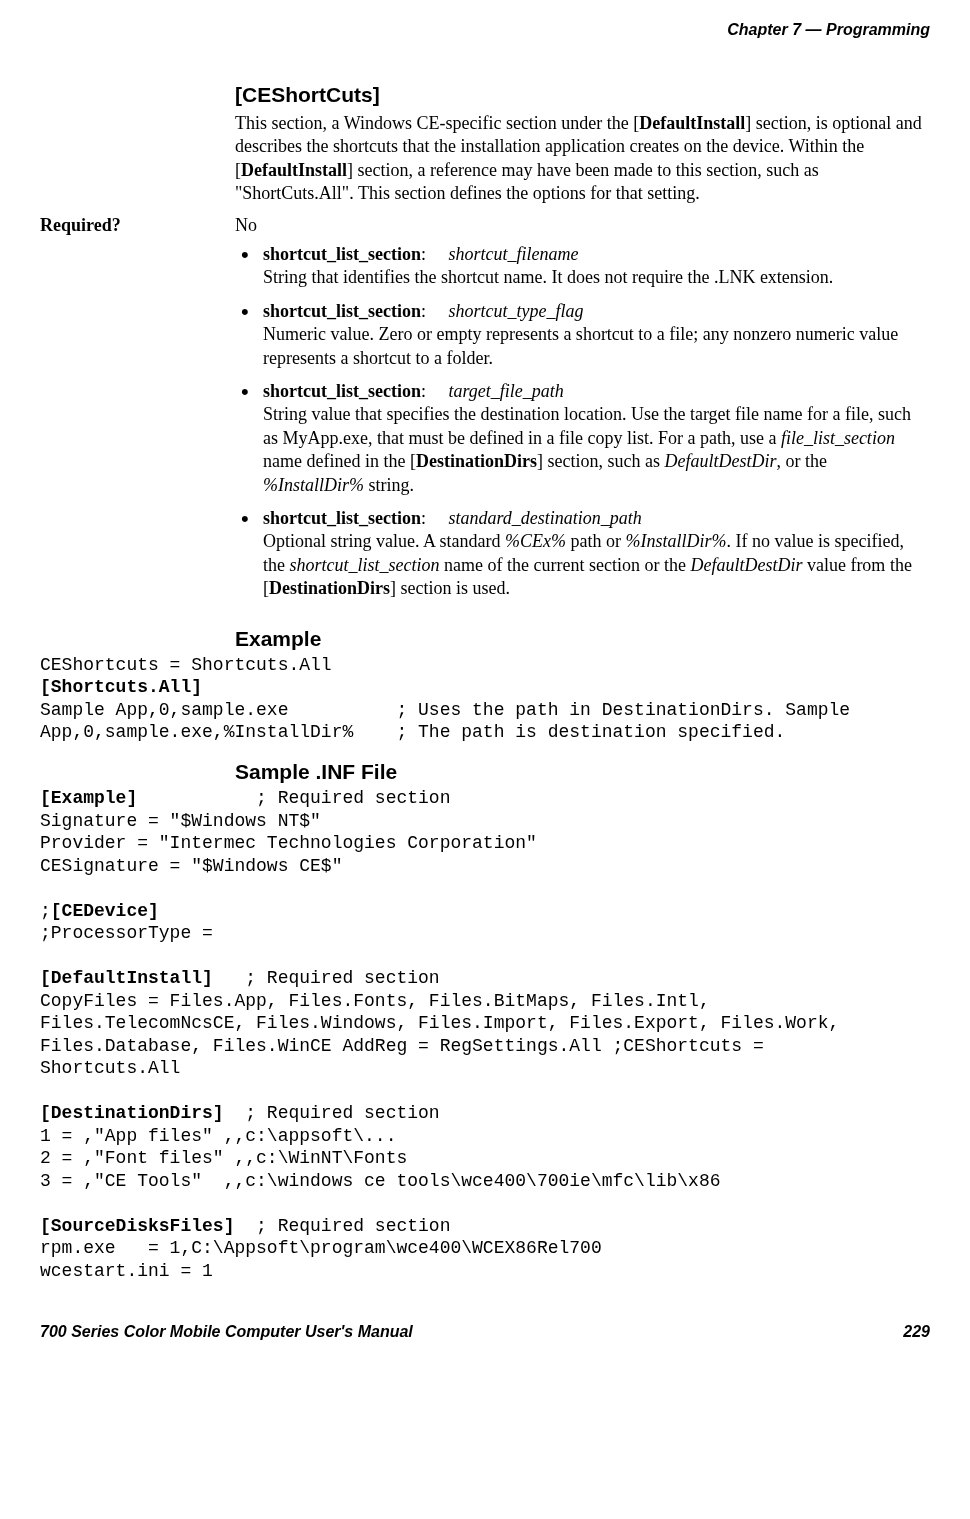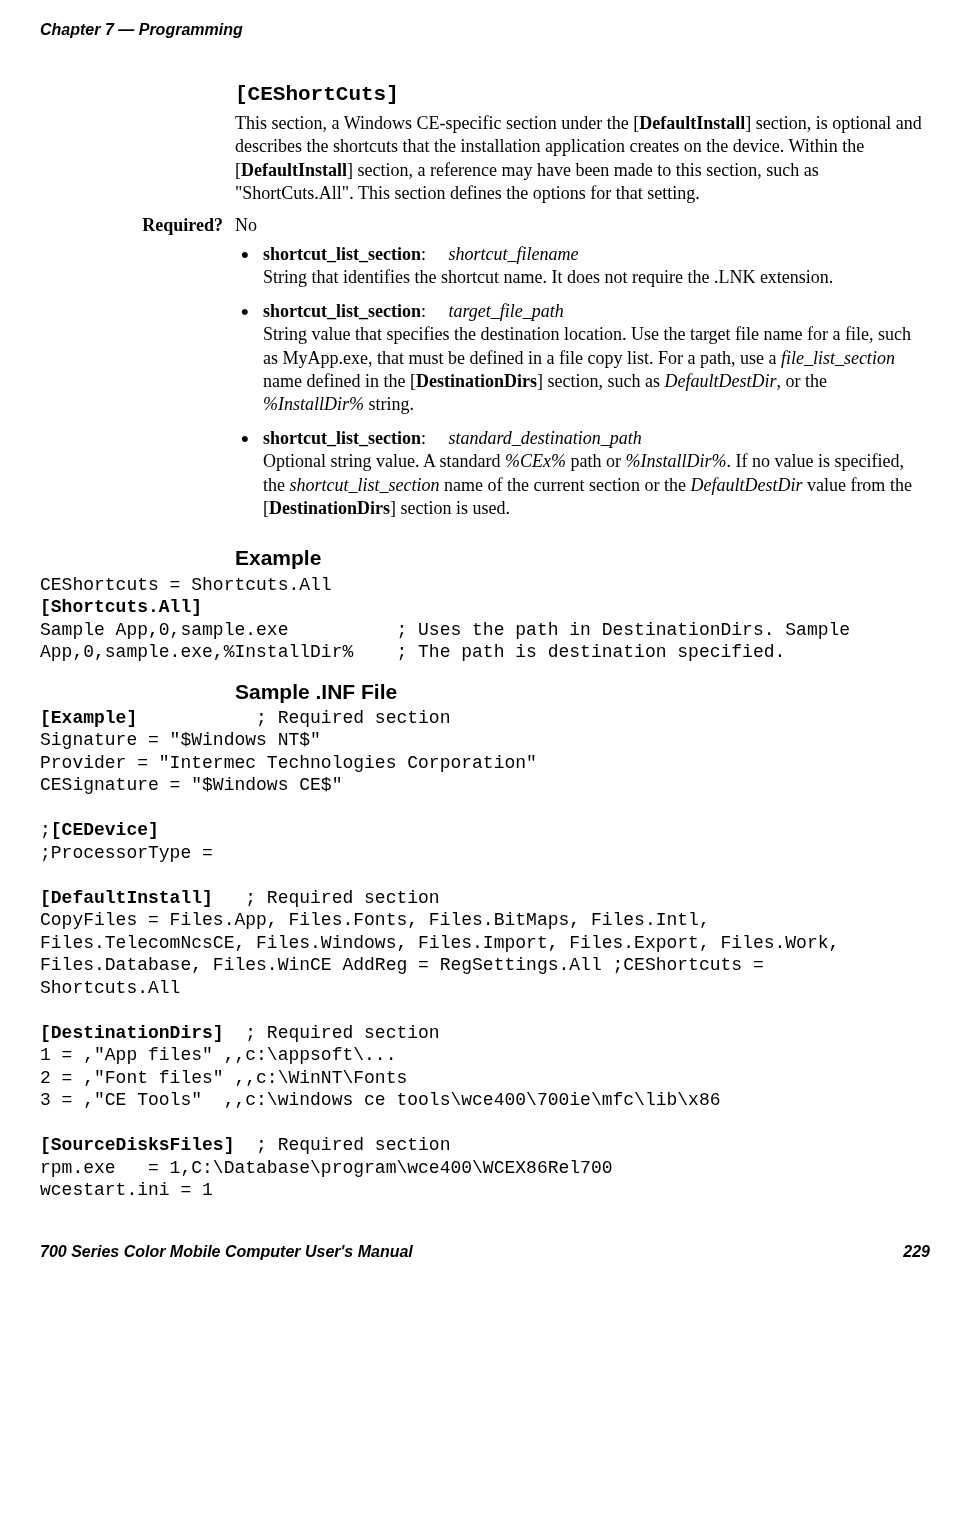--- a/index.html
+++ b/index.html
@@ -7,48 +7,49 @@
     font-family: "Times New Roman", Times, serif;
     font-size: 18px;
     line-height: 1.3;
     margin: 0;
     padding: 20px 40px 20px 40px;
     width: 970px;
     box-sizing: border-box;
     color: #000;
   }
   .header-right {
+    text-align: right;
     font-family: Arial, Helvetica, sans-serif;
     font-weight: bold;
     font-style: italic;
     font-size: 16px;
     margin-bottom: 40px;
   }
   .header-right .chapter-num { font-style: italic; }
   .content-block {
     margin-left: 195px;
   }
   .section-heading {
-    font-family: Liberation Mono, monospace;
+    font-family: Liberation Sans, sans-serif;
     font-weight: bold;
     font-size: 21px;
     margin-top: 10px;
     margin-bottom: 4px;
   }
   .para {
     margin: 0 0 4px 0;
   }
   .required-row {
     display: flex;
     align-items: flex-start;
     margin-top: 8px;
   }
   .required-label {
     width: 195px;
-    text-align: right;
+    text-align: left;
     padding-right: 12px;
     box-sizing: border-box;
     font-weight: bold;
   }
   .required-value {
     flex: 1;
   }
   ul.bullets {
     list-style: none;
     padding-left: 0;
@@ -115,20 +116,24 @@
 <div class="required-row">
   <div class="required-label">Required?</div>
   <div class="required-value">
     <span>No</span>
     <ul class="bullets">
       <li>
         <span class="term-bold">shortcut_list_section</span><span>:</span>&nbsp;&nbsp;&nbsp;&nbsp;&nbsp;<span class="term-ital">shortcut_filename</span><br>
         <span>String that identifies the shortcut name. It does not require the .LNK extension.</span>
       </li>
       <li>
+        <span class="term-bold">shortcut_list_section</span><span>:</span>&nbsp;&nbsp;&nbsp;&nbsp;&nbsp;<span class="term-ital">shortcut_type_flag</span><br>
+        <span>Numeric value. Zero or empty represents a shortcut to a file; any nonzero numeric value represents a shortcut to a folder.</span>
+      </li>
+      <li>
         <span class="term-bold">shortcut_list_section</span><span>:</span>&nbsp;&nbsp;&nbsp;&nbsp;&nbsp;<span class="term-ital">target_file_path</span><br>
         <span>String value that specifies the destination location. Use the target file name for a file, such as MyApp.exe, that must be defined in a file copy list. For a path, use a </span><span class="term-ital">file_list_section</span><span> name defined in the [</span><span class="term-bold">DestinationDirs</span><span>] section, such as </span><span class="term-ital">DefaultDestDir</span><span>, or the </span><span class="term-ital">%InstallDir%</span><span> string.</span>
       </li>
       <li>
         <span class="term-bold">shortcut_list_section</span><span>:</span>&nbsp;&nbsp;&nbsp;&nbsp;&nbsp;<span class="term-ital">standard_destination_path</span><br>
         <span>Optional string value. A standard </span><span class="term-ital">%CEx%</span><span> path or </span><span class="term-ital">%InstallDir%</span><span>. If no value is specified, the </span><span class="term-ital">shortcut_list_section</span><span> name of the current section or the </span><span class="term-ital">DefaultDestDir</span><span> value from the [</span><span class="term-bold">DestinationDirs</span><span>] section is used.</span>
       </li>
     </ul>
   </div>
 </div>
@@ -153,19 +158,19 @@
 <span>Files.TelecomNcsCE, Files.Windows, Files.Import, Files.Export, Files.Work,</span>
 <span>Files.Database, Files.WinCE AddReg = RegSettings.All ;CEShortcuts =</span>
 <span>Shortcuts.All</span>
 <span></span>
 <span class="cb">[DestinationDirs]</span><span>  ; Required section</span>
 <span>1 = ,"App files" ,,c:\appsoft\...</span>
 <span>2 = ,"Font files" ,,c:\WinNT\Fonts</span>
 <span>3 = ,"CE Tools"  ,,c:\windows ce tools\wce400\700ie\mfc\lib\x86</span>
 <span></span>
 <span class="cb">[SourceDisksFiles]</span><span>  ; Required section</span>
-<span>rpm.exe   = 1,C:\Database\program\wce400\WCEX86Rel700</span>
+<span>rpm.exe   = 1,C:\Appsoft\program\wce400\WCEX86Rel700</span>
 <span>wcestart.ini = 1</span></div>
 
 <div class="footer">
   <span>700 Series Color Mobile Computer User's Manual</span>
   <span>229</span>
 </div>
 
 </body></html>

